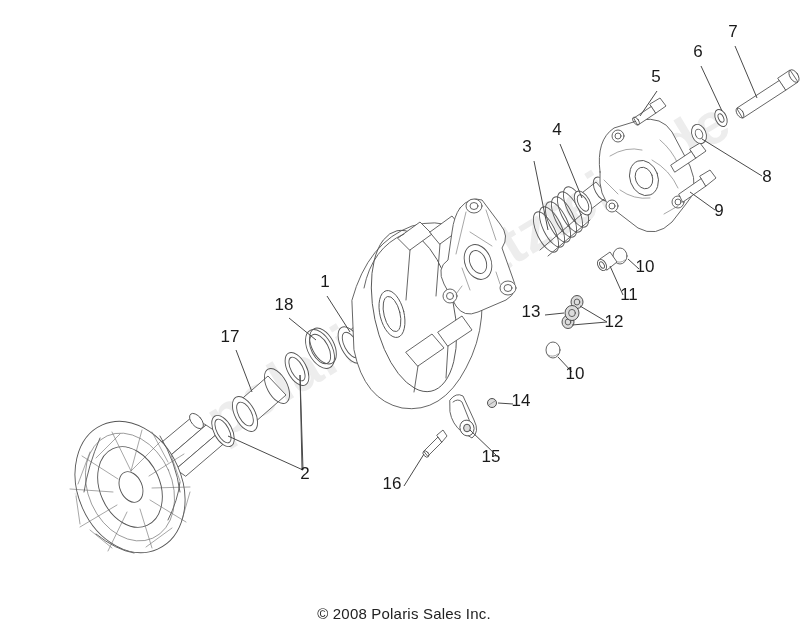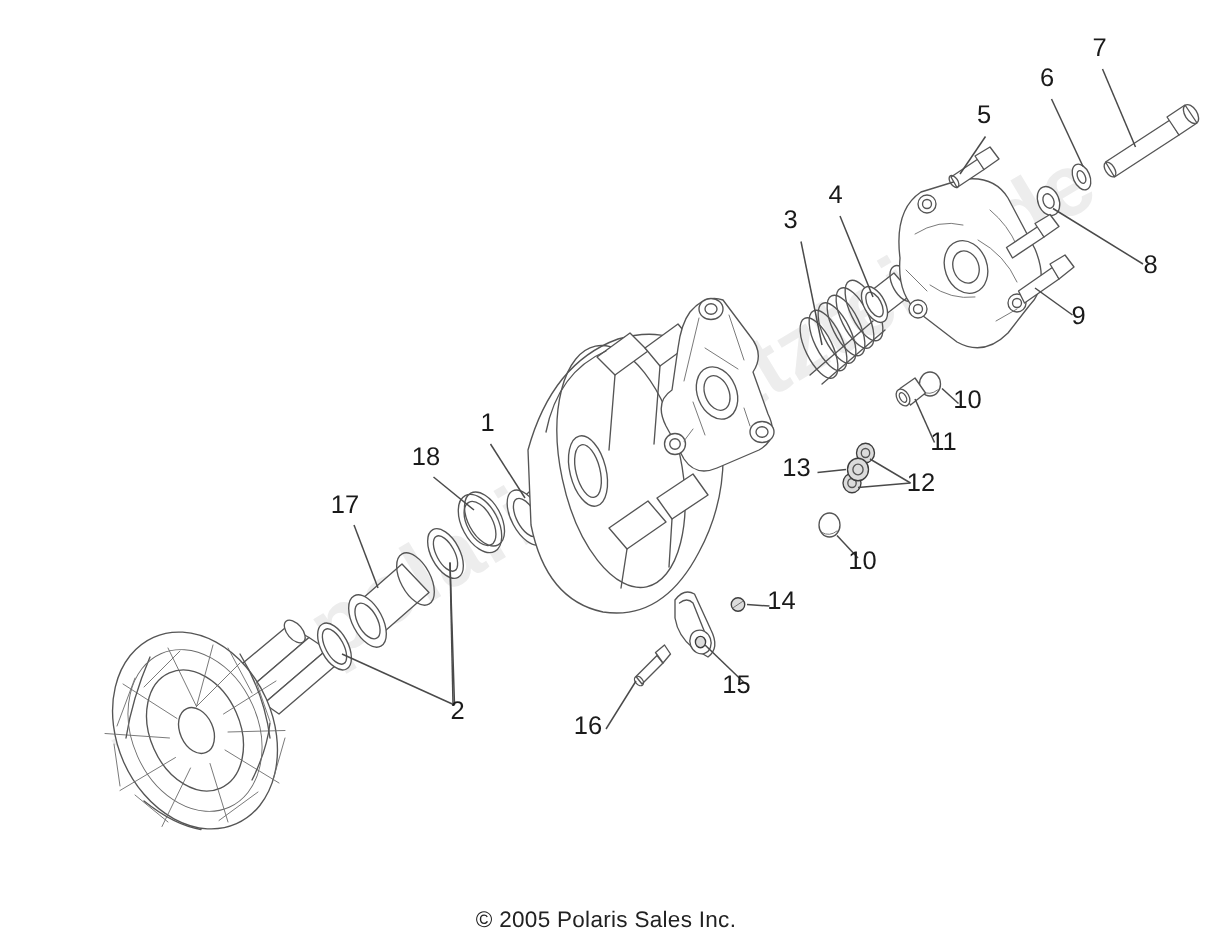--- a/index.html
+++ b/index.html
@@ -353,15 +353,15 @@
       <text class="callout-num" text-anchor="middle" x="575" y="379">10</text>
       <text class="callout-num" text-anchor="middle" x="521" y="406">14</text>
       <text class="callout-num" text-anchor="middle" x="491" y="462">15</text>
       <text class="callout-num" text-anchor="middle" x="392" y="489">16</text>
       <text class="callout-num" text-anchor="middle" x="230" y="342">17</text>
       <text class="callout-num" text-anchor="middle" x="284" y="310">18</text>
     </g>
 
   </svg>
 
-  <div id="copyright">© 2005 Polaris Sales Inc.</div>
+  <div id="copyright">© 2008 Polaris Sales Inc.</div>
 
 </div>
 
 </body></html>

